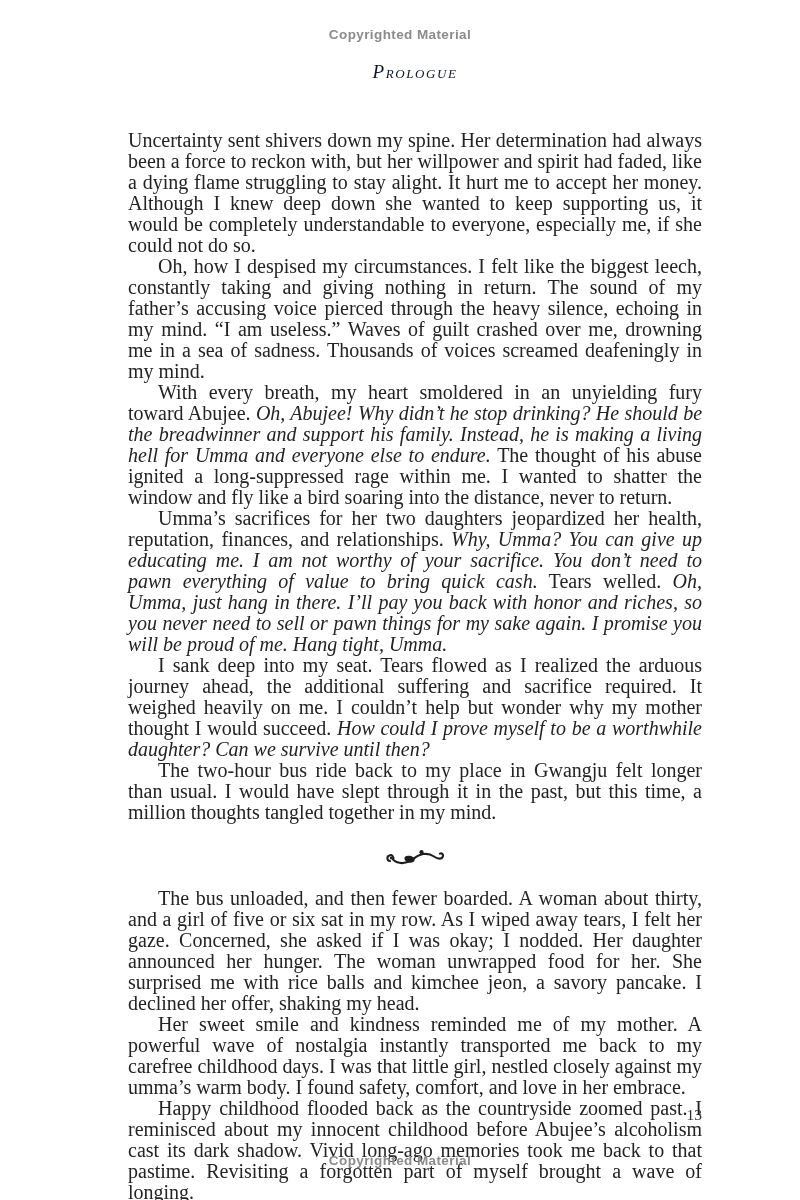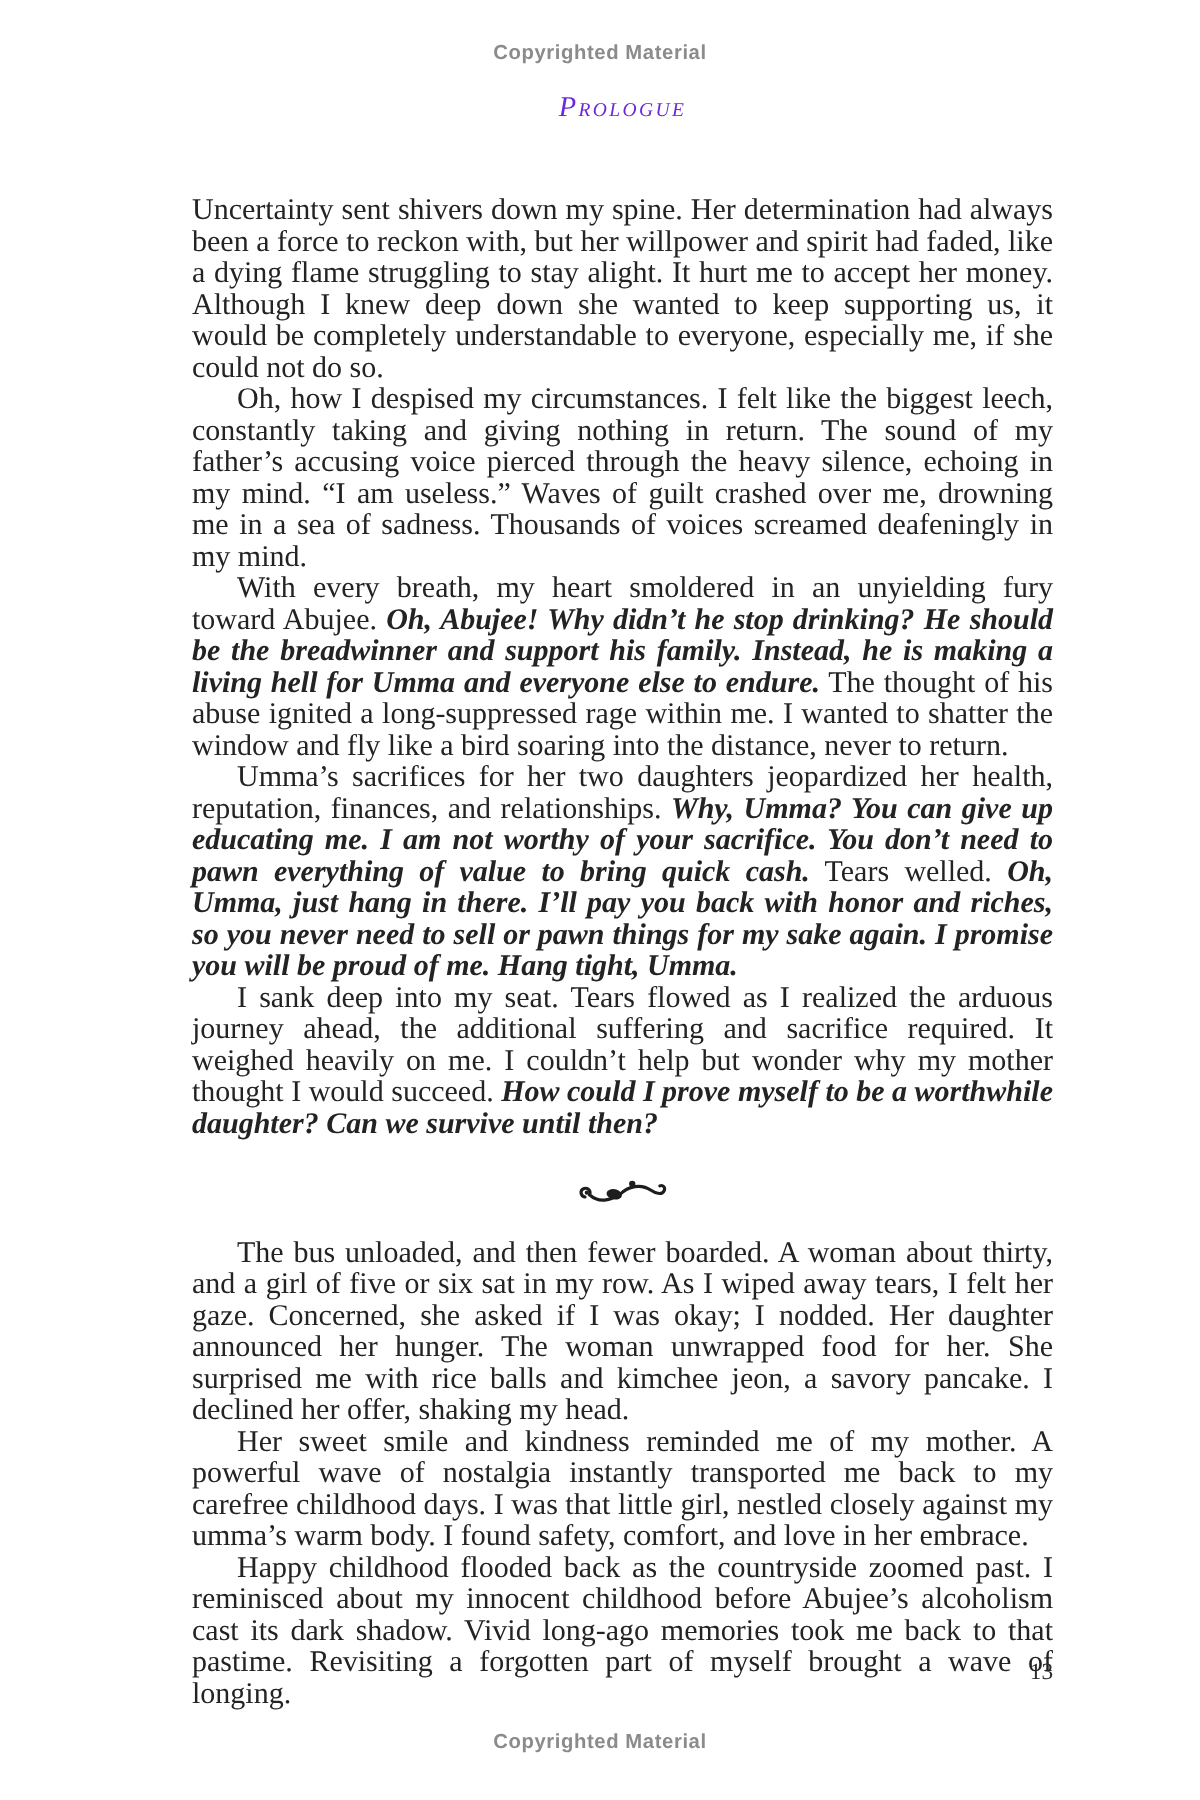--- a/index.html
+++ b/index.html
@@ -32,42 +32,41 @@
     position: absolute;
     top: 61px;
     left: 128px;
     width: 574px;
     text-align: center;
     font-family: "Liberation Serif", serif;
     font-style: italic;
     font-variant: small-caps;
     font-size: 19px;
     letter-spacing: 1.6px;
-    color: #6d28d9;
+    color: #0f172a;
   }
   .body-text {
     position: absolute;
     top: 130px;
     left: 128px;
     width: 574px;
     font-size: 20px;
     line-height: 21px;
     color: #232323;
     text-align: justify;
   }
   .body-text p.para {
     margin: 0;
     padding: 0;
   }
   .body-text p.para.indent {
     text-indent: 30px;
   }
   .body-text .it {
     font-style: italic;
-    font-weight: bold;
   }
   .scene-break {
     height: 20px;
     margin: 23px 0 22px 0;
     text-align: center;
     line-height: 0;
   }
   .scene-break svg { display: inline-block; }
   .page-number {
     position: absolute;
@@ -86,20 +85,21 @@
   <div class="watermark top">Copyrighted Material</div>
 
   <div class="chapter-heading">Prologue</div>
 
   <div class="body-text">
       <p class="para"><span>Uncertainty sent shivers down my spine. Her determination had always been a force to reckon with, but her willpower and spirit had faded, like a dying flame struggling to stay alight. It hurt me to accept her money. Although I knew deep down she wanted to keep supporting us, it would be completely understandable to everyone, especially me, if she could not do so.</span></p>
       <p class="para indent"><span>Oh, how I despised my circumstances. I felt like the biggest leech, constantly taking and giving nothing in return. The sound of my father’s accusing voice pierced through the heavy silence, echoing in my mind. “I am useless.” Waves of guilt crashed over me, drowning me in a sea of sadness. Thousands of voices screamed deafeningly in my mind.</span></p>
       <p class="para indent"><span>With every breath, my heart smoldered in an unyielding fury toward Abujee. </span><span class="it">Oh, Abujee! Why didn’t he stop drinking? He should be the breadwinner and support his family. Instead, he is making a living hell for Umma and everyone else to endure.</span><span> The thought of his abuse ignited a long-suppressed rage within me. I wanted to shatter the window and fly like a bird soaring into the distance, never to return.</span></p>
       <p class="para indent"><span>Umma’s sacrifices for her two daughters jeopardized her health, reputation, finances, and relationships. </span><span class="it">Why, Umma? You can give up educating me. I am not worthy of your sacrifice. You don’t need to pawn everything of value to bring quick cash.</span><span> Tears welled. </span><span class="it">Oh, Umma, just hang in there. I’ll pay you back with honor and riches, so you never need to sell or pawn things for my sake again. I promise you will be proud of me. Hang tight, Umma.</span></p>
       <p class="para indent"><span>I sank deep into my seat. Tears flowed as I realized the arduous journey ahead, the additional suffering and sacrifice required. It weighed heavily on me. I couldn’t help but wonder why my mother thought I would succeed. </span><span class="it">How could I prove myself to be a worthwhile daughter? Can we survive until then?</span></p>
+      <p class="para indent"><span>The two-hour bus ride back to my place in Gwangju felt longer than usual. I would have slept through it in the past, but this time, a million thoughts tangled together in my mind.</span></p>
       <div class="scene-break">
   <svg width="62" height="20" viewBox="0 0 62 20" aria-hidden="true">
     <path d="M6 15 c -3.2 -0.6 -3.6 -4.6 -0.6 -5.6 c 2.6 -0.9 4.8 1.6 3.6 4.1 c 6 5.5 14 4.2 20.5 -0.8" fill="none" stroke="#1d1d1d" stroke-width="2.1" stroke-linecap="round"></path>
     <path d="M29 13.5 c 6 -6 14.5 -7.5 21 -3 c 4 2.8 7.6 2.9 8.8 0.2 c 0.9 -2.1 -0.9 -4 -2.9 -3.1" fill="none" stroke="#1d1d1d" stroke-width="2.1" stroke-linecap="round"></path>
     <ellipse cx="25.5" cy="13.2" rx="5.2" ry="3.4" fill="#1d1d1d" transform="rotate(12 25.5 13.2)"></ellipse>
     <circle cx="37.5" cy="6.2" r="2.1" fill="#1d1d1d"></circle>
     <circle cx="7.2" cy="12.1" r="1.4" fill="#1d1d1d"></circle>
   </svg>
 </div>
       <p class="para indent"><span>The bus unloaded, and then fewer boarded. A woman about thirty, and a girl of five or six sat in my row. As I wiped away tears, I felt her gaze. Concerned, she asked if I was okay; I nodded. Her daughter announced her hunger. The woman unwrapped food for her. She surprised me with rice balls and kimchee jeon, a savory pancake. I declined her offer, shaking my head.</span></p>

